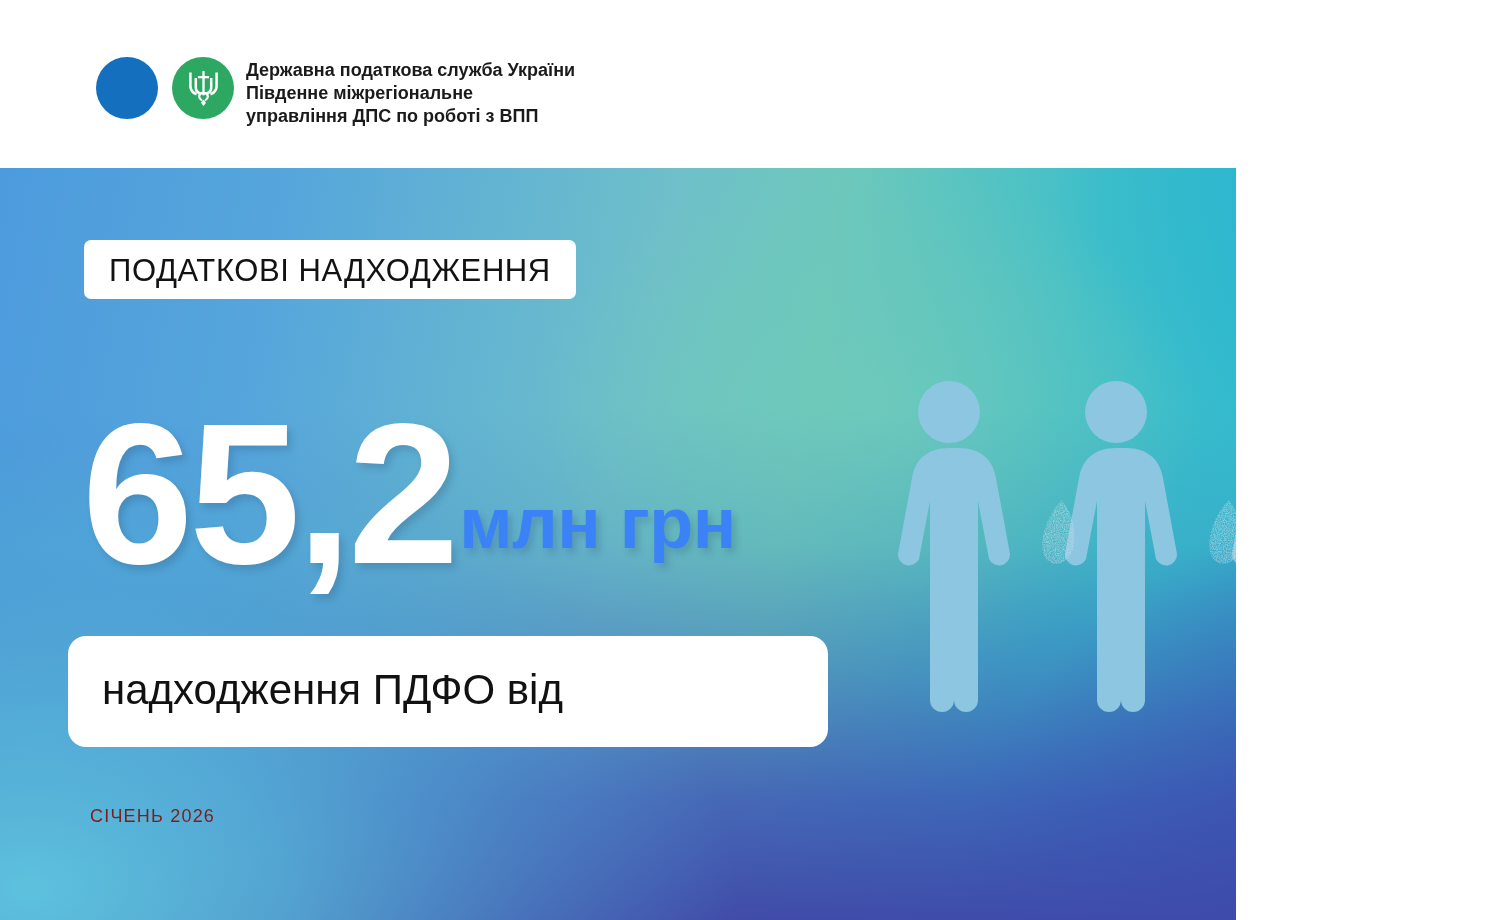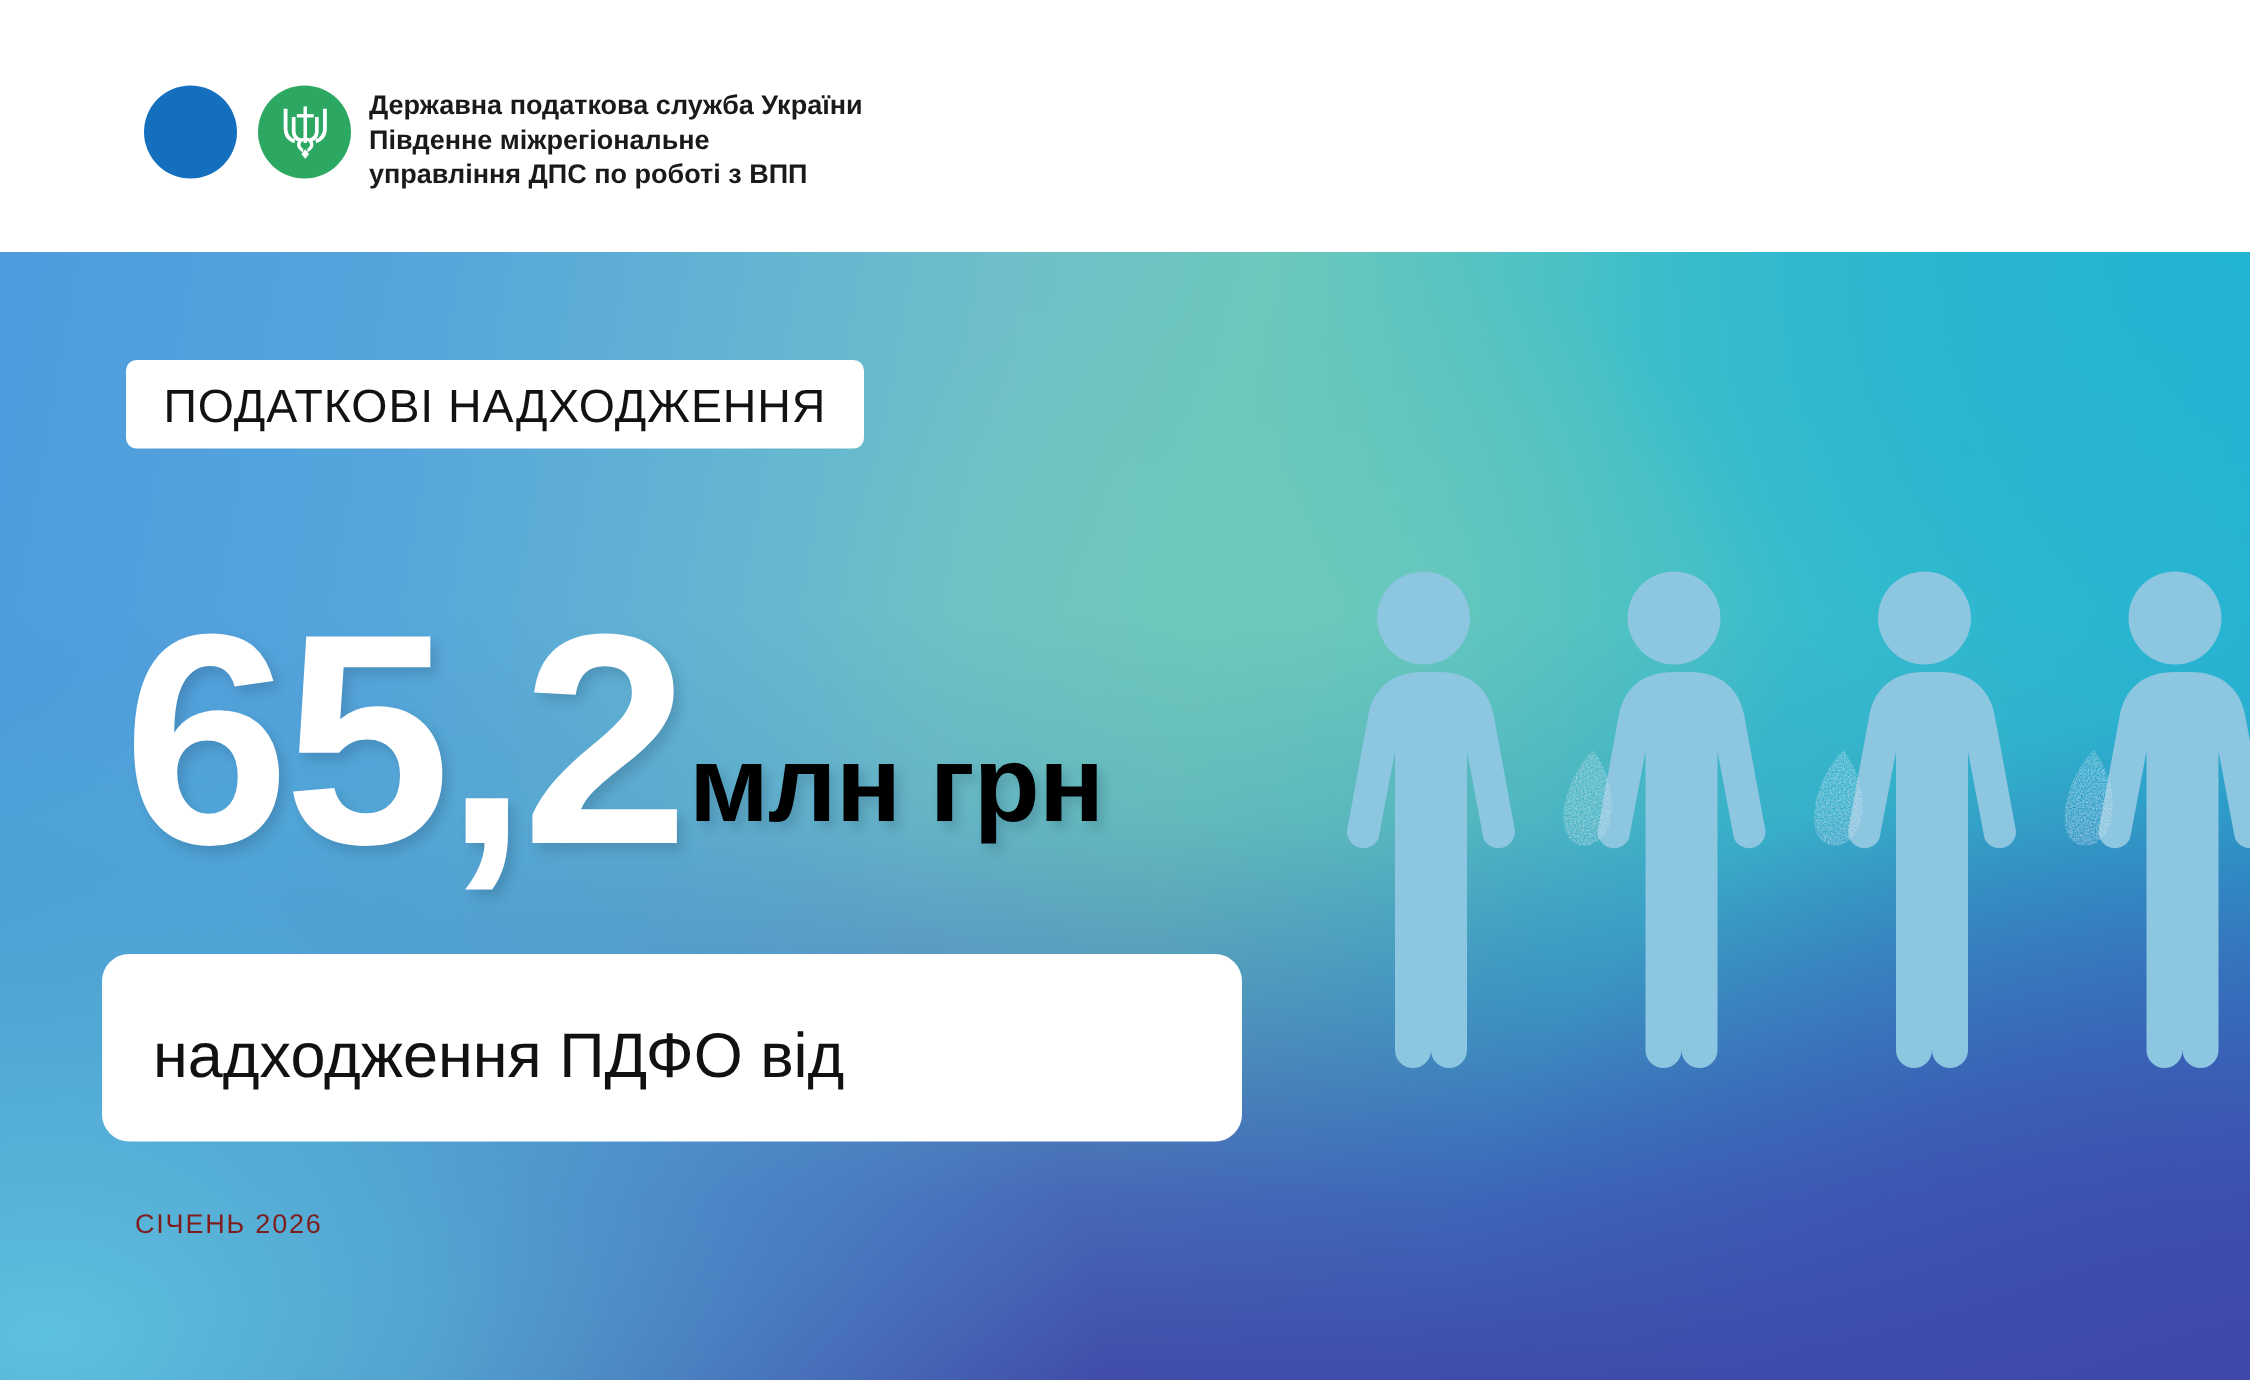--- a/index.html
+++ b/index.html
@@ -7,21 +7,21 @@
     margin: 0;
     padding: 0;
     background: #ffffff;
   }
   body {
     font-family: "Liberation Sans", "DejaVu Sans", sans-serif;
   }
 
   .poster {
     position: relative;
-    width: 1500px;
+    width: 1236px;
     height: 920px;
     overflow: hidden;
     background: #ffffff;
   }
 
   
   .header {
     position: absolute;
     left: 0;
     top: 0;
@@ -183,36 +183,36 @@
   .bignum-value {
     font-size: 200px;
     font-weight: bold;
     color: #ffffff;
     line-height: 0.82;
     letter-spacing: -4px;
   }
   .bignum-unit {
     font-size: 72px;
     font-weight: bold;
-    color: #000000;
+    color: #3b82f6;
     line-height: 1;
     margin-left: 4px;
     position: relative;
     bottom: 17px;
     letter-spacing: -0.5px;
   }
 
   .desc-box {
     position: absolute;
     left: 68px;
     top: 636px;
     width: 760px;
     background: #ffffff;
     border-radius: 18px;
-    padding: 40px 34px 30px 34px;
+    padding: 26px 34px 30px 34px;
     box-sizing: border-box;
     z-index: 4;
   }
   .desc-text {
     font-size: 42px;
     font-weight: normal;
     color: #111111;
     line-height: 1.32;
   }
 

